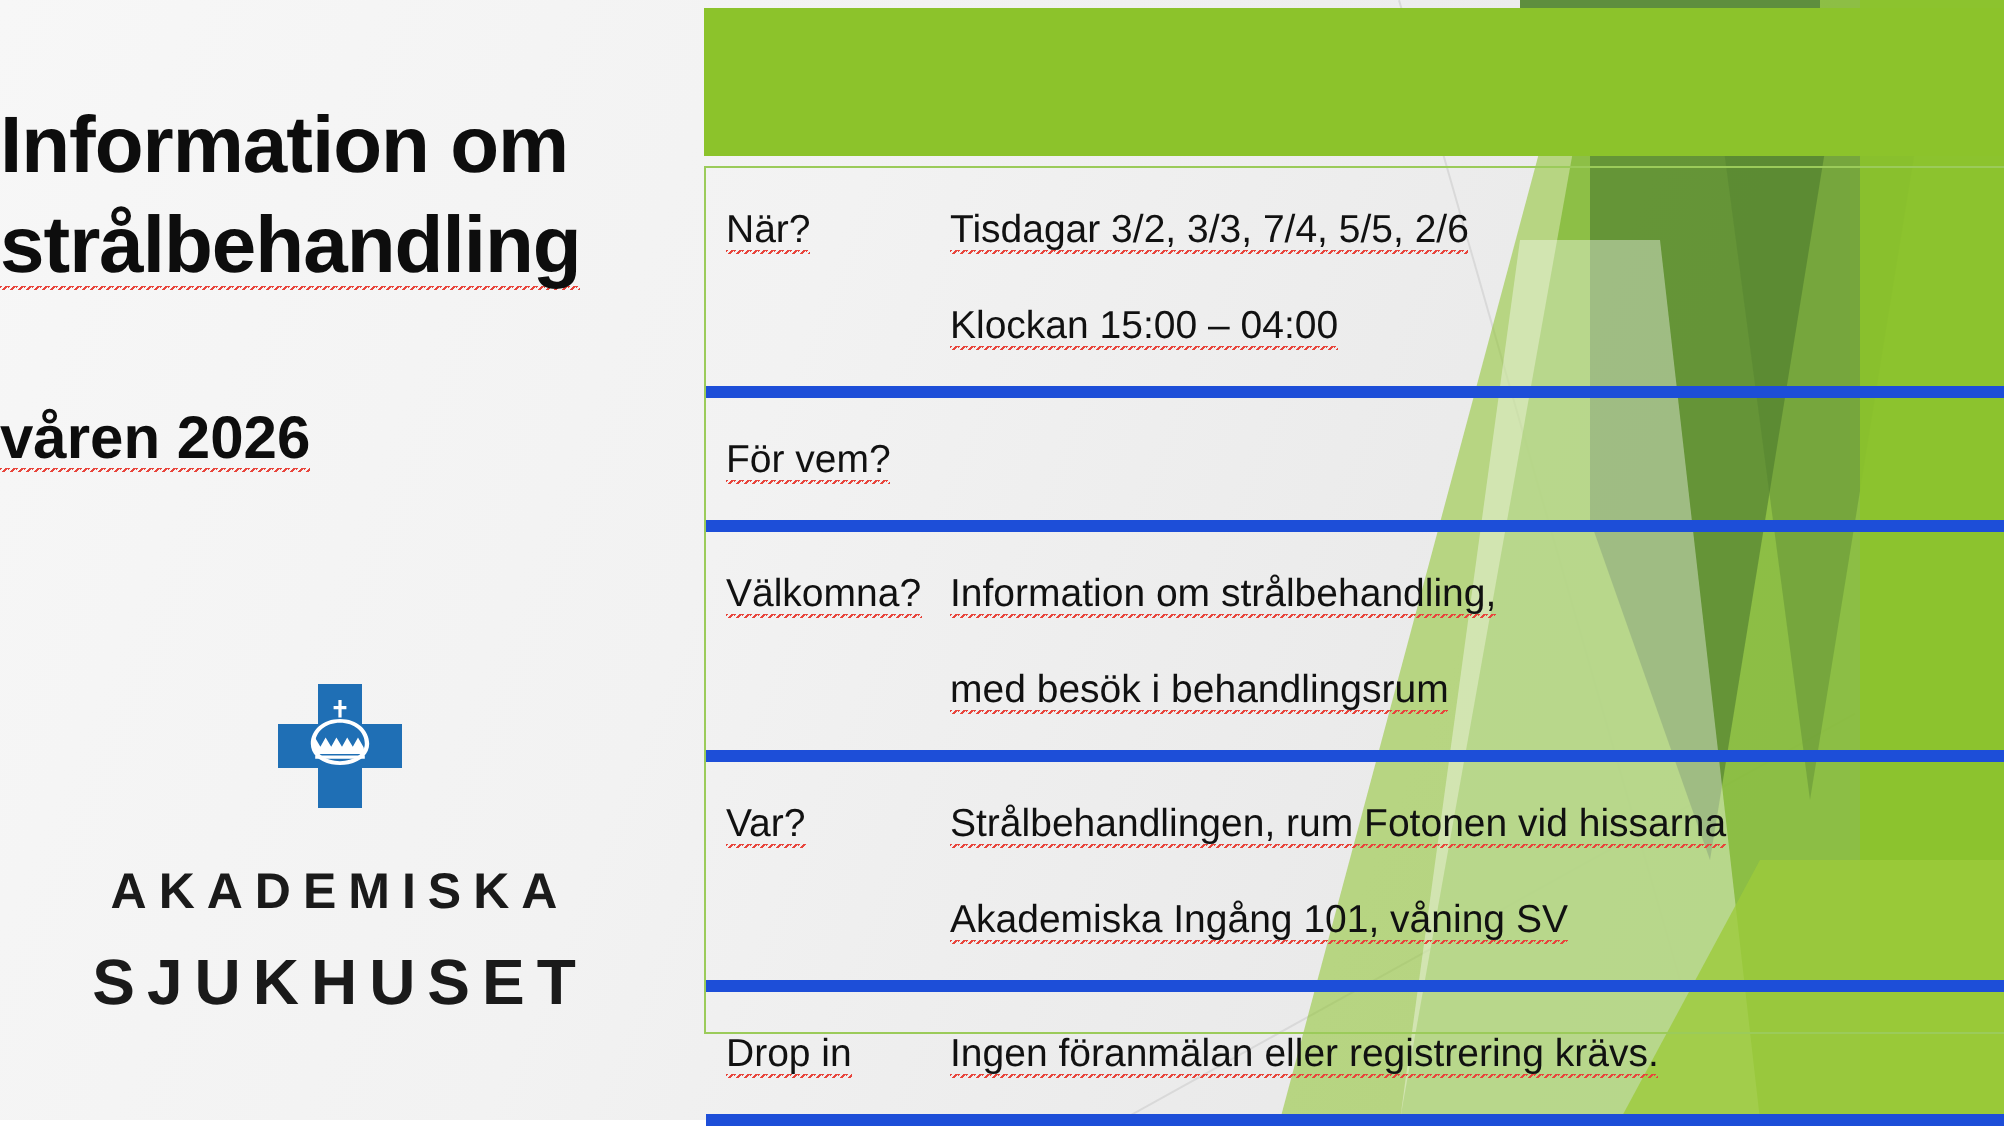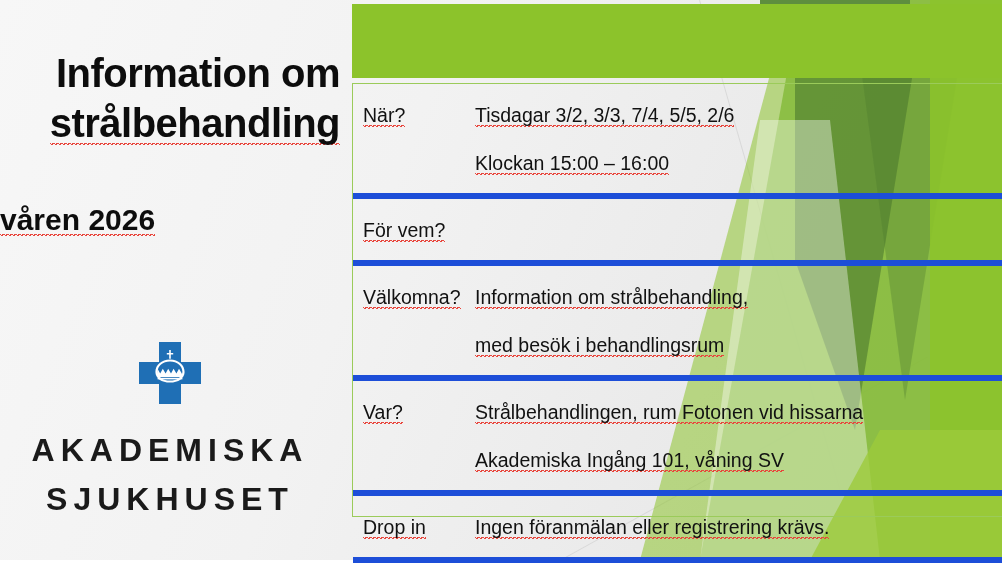--- a/index.html
+++ b/index.html
@@ -74,34 +74,34 @@
       #e8453c 2px,#e8453c 3px,transparent 3px,transparent 4px);
     background-repeat:repeat-x;
     background-size:4px 2px;
     background-position:0 95%;
     padding-bottom:2px;
   }
 
   
   .title{
     position:absolute;left:0px;top:48px;width:340px;
-    text-align:right;font-weight:bold;font-size:40px;line-height:50px;
+    text-align:left;font-weight:bold;font-size:40px;line-height:50px;
     color:#0d0d0d;letter-spacing:-0.5px;
   }
   .subtitle{
     position:absolute;left:0px;top:203px;width:340px;
     text-align:left;font-weight:bold;font-size:30px;color:#0d0d0d;
   }
 
   .logo{
     position:absolute;left:0px;top:340px;width:340px;text-align:center;
   }
   .cross{margin:0 auto;display:block;}
   .logo-l1{
-    margin-top:18px;font-weight:bold;font-size:32px;letter-spacing:6px;color:#1a1a1a;
+    margin-top:18px;font-weight:bold;font-size:25px;letter-spacing:6px;color:#1a1a1a;
   }
   .logo-l2{
     margin-top:12px;font-weight:bold;font-size:32px;letter-spacing:6px;color:#1a1a1a;
   }
 </style>
 </head>
 <body>
 
 <div class="slide">
 
@@ -157,21 +157,21 @@
     </svg>
     <div class="logo-l1">AKADEMISKA</div>
     <div class="logo-l2">SJUKHUSET</div>
   </div>
 
   <div class="table" id="info-table">
       <div class="trow">
         <div class="tkey"><span class="sq">När?</span></div>
         <div class="tval">
           <span class="line"><span class="sq">Tisdagar 3/2, 3/3, 7/4, 5/5, 2/6</span></span>
-          <span class="line"><span class="sq">Klockan 15:00 – 16:00</span></span>
+          <span class="line"><span class="sq">Klockan 15:00 – 04:00</span></span>
         </div>
       </div>
       <div class="trow">
         <div class="tkey"><span class="sq">För vem?</span></div>
       </div>
       <div class="trow">
         <div class="tkey"><span class="sq">Välkomna?</span></div>
         <div class="tval">
           <span class="line"><span class="sq">Information om strålbehandling,</span></span>
           <span class="line"><span class="sq">med besök i behandlingsrum</span></span>

